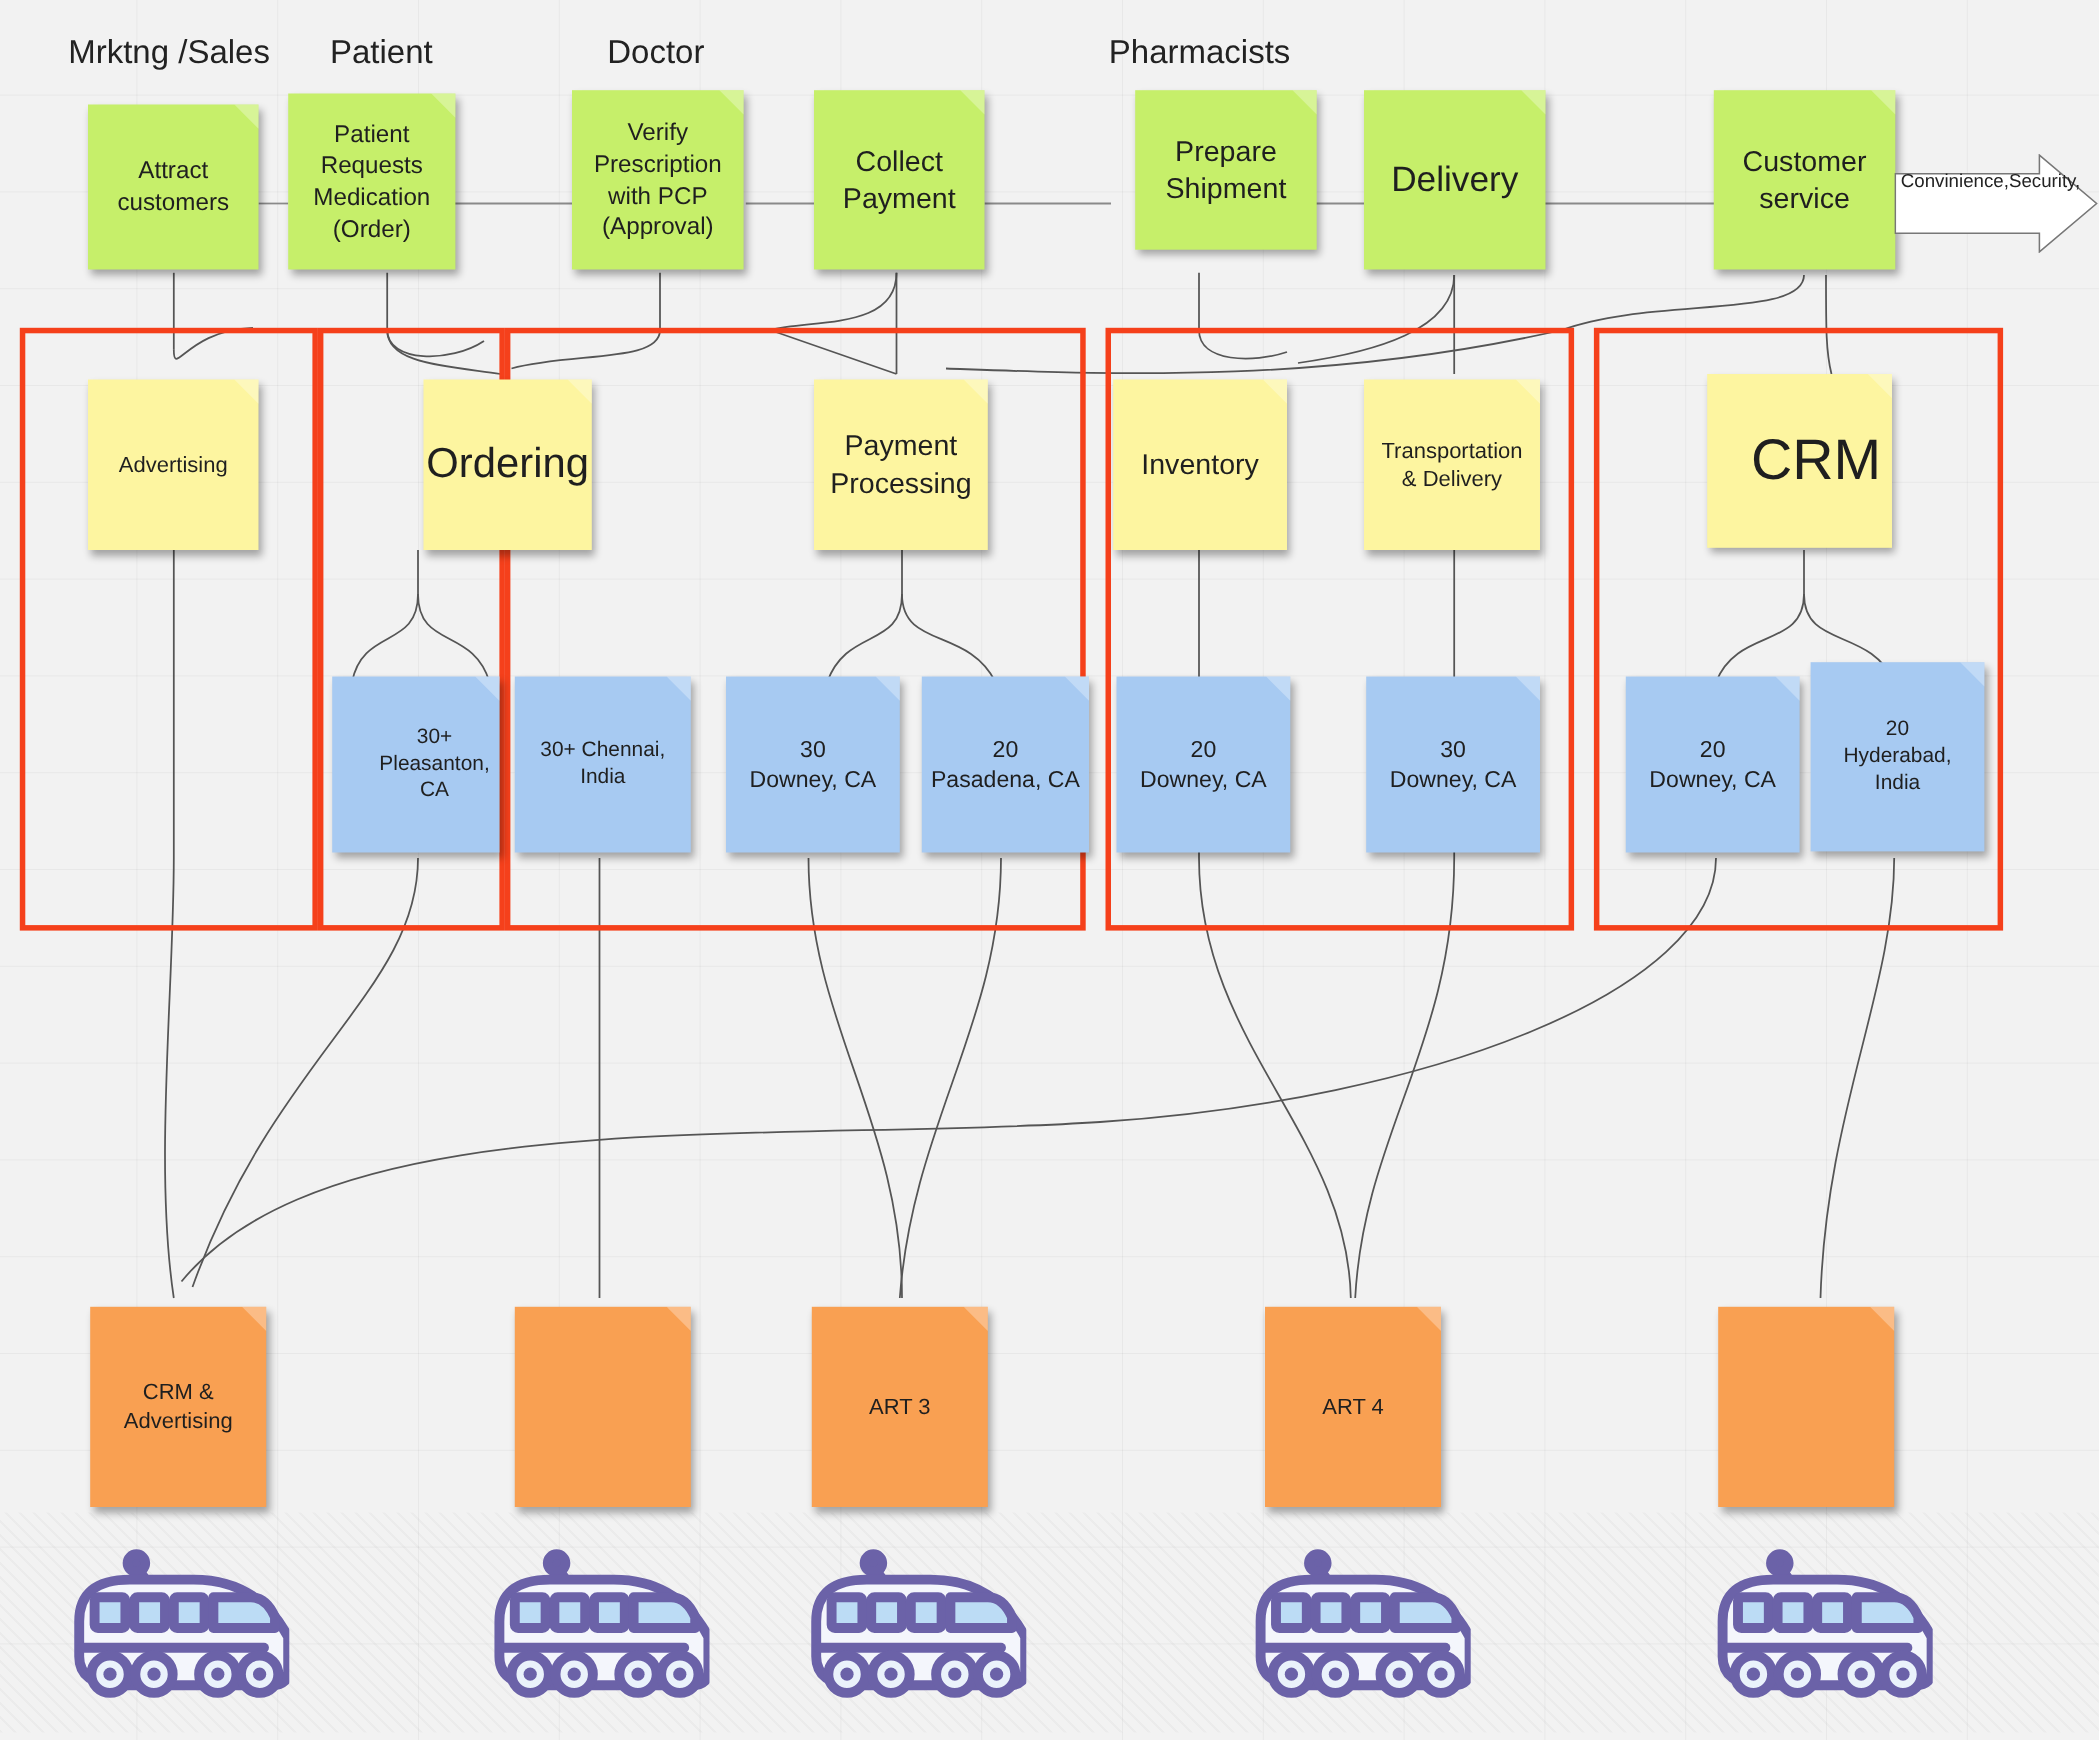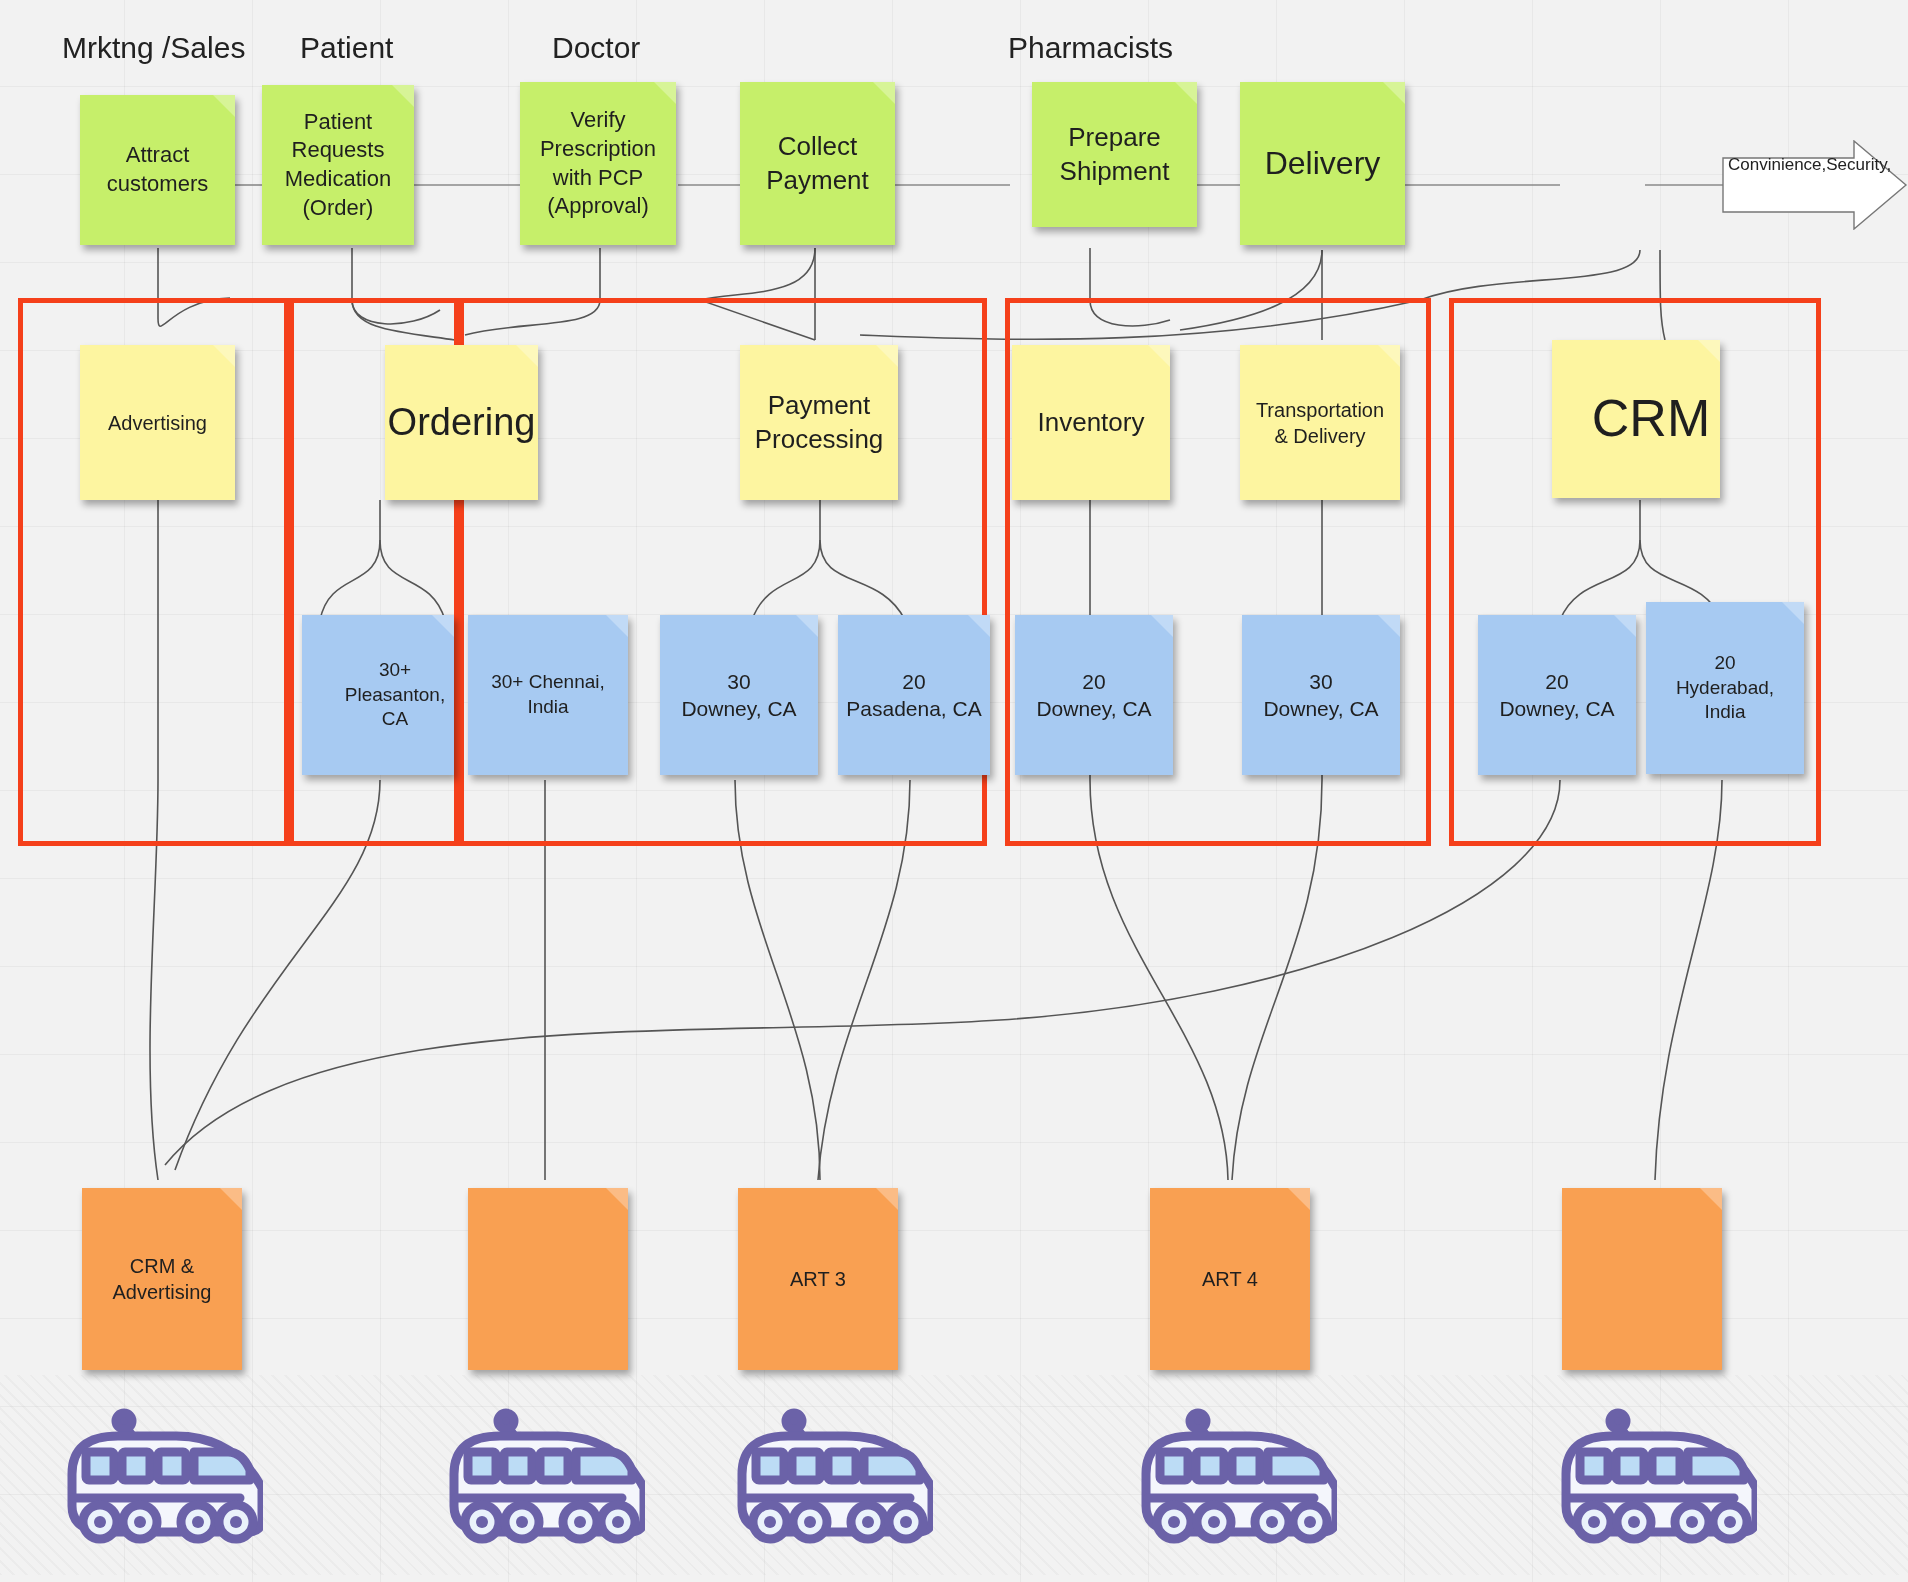--- a/index.html
+++ b/index.html
@@ -145,20 +145,22 @@
 (Order)</div>
   <div class="card green sm" style="left:520px;top:82px;width:156px;height:163px;">Verify
 Prescription
 with PCP
 (Approval)</div>
   <div class="card green" style="left:740px;top:82px;width:155px;height:163px;">Collect
 Payment</div>
   <div class="card green" style="left:1010px;top:82px;width:165px;height:145px;margin-left:22px;">Prepare
 Shipment</div>
   <div class="card green lg" style="left:1240px;top:82px;width:165px;height:163px;">Delivery</div>
+  <div class="card green" style="left:1558px;top:82px;width:165px;height:163px;">Customer
+service</div>
 
   <div class="vArrow" style="left:1722px;top:140px;width:186px;height:90px;">
     <svg width="186" height="90" viewBox="0 0 186 90" xmlns="http://www.w3.org/2000/svg">
       <path d="M1,18 L132,18 L132,1 L184,45 L132,89 L132,72 L1,72 Z" fill="#ffffff" stroke="#777" stroke-width="1.4"></path>
     </svg>
     <div class="txt">Convinience,Security,</div>
   </div>
 
   <div class="card yellow sm" style="left:80px;top:345px;width:155px;height:155px;">Advertising</div>
   <div class="card yellow lg" style="left:385px;top:345px;width:153px;height:155px;">Ordering</div>

